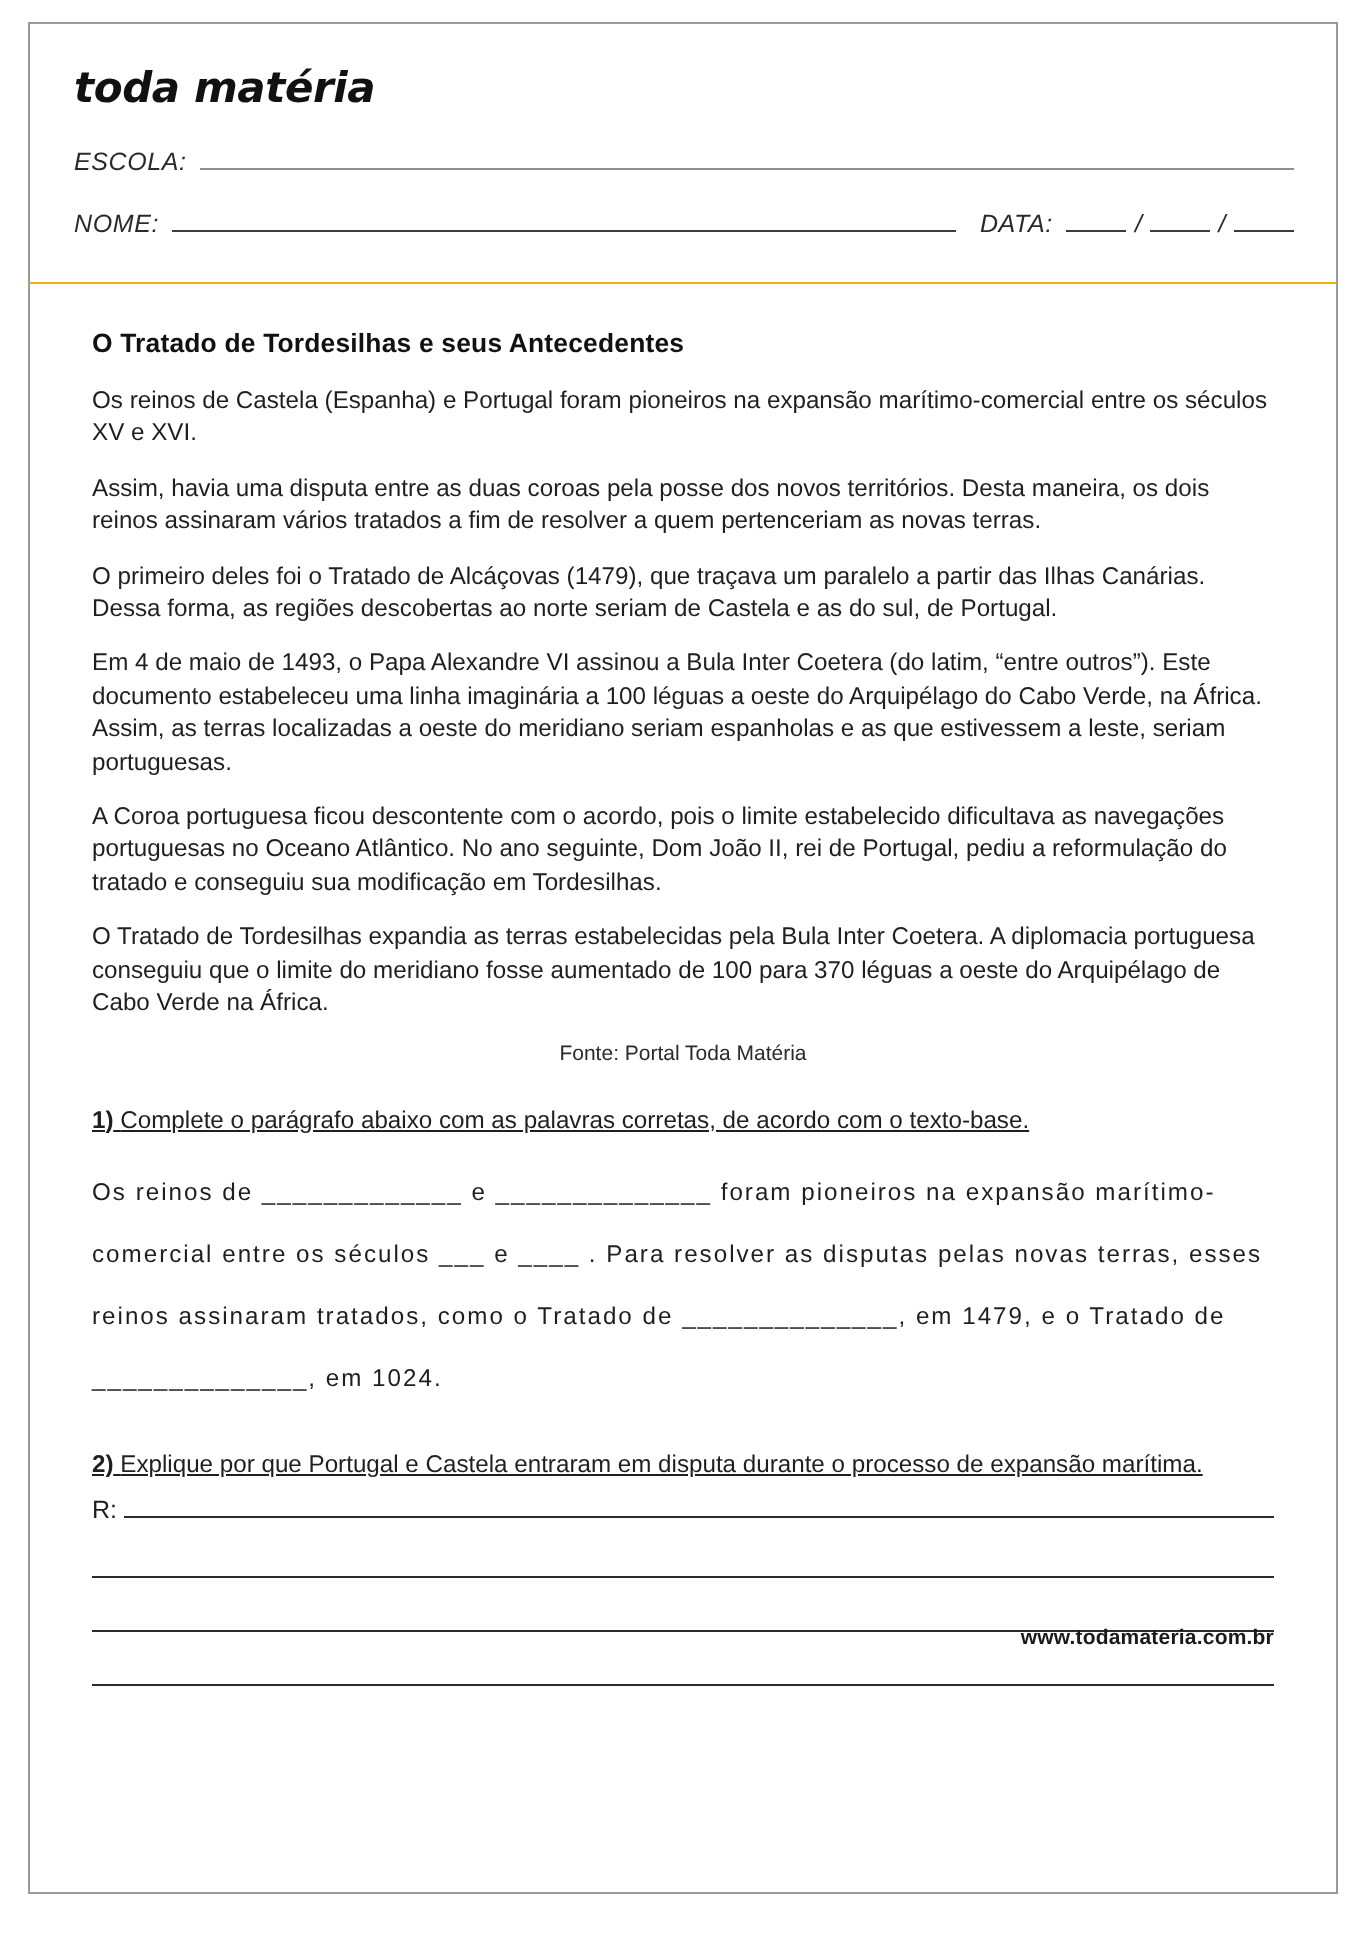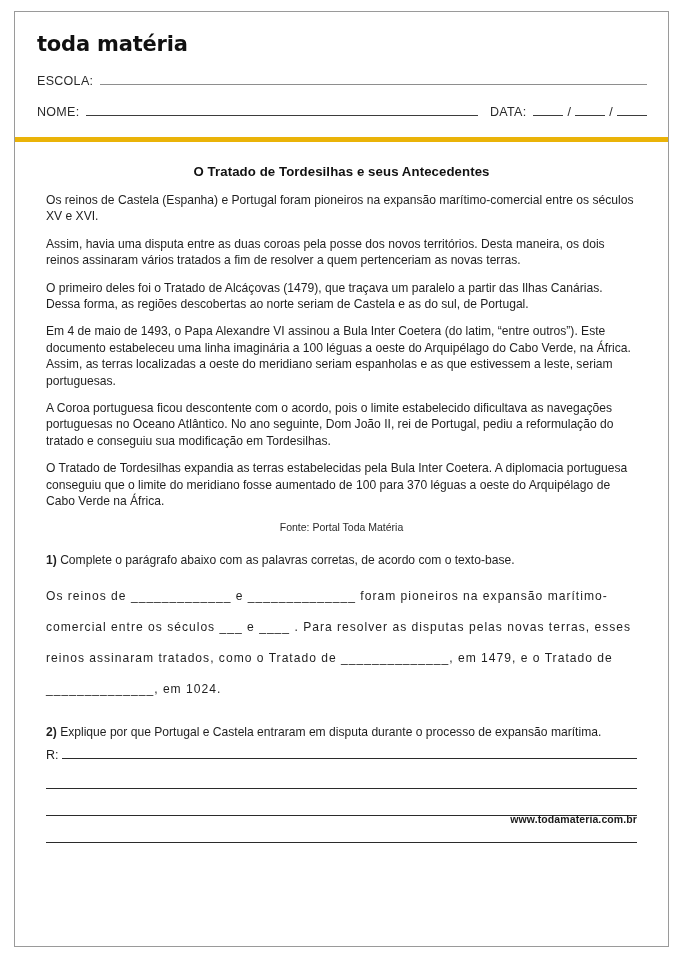--- a/index.html
+++ b/index.html
@@ -24,22 +24,23 @@
     height: 936px;
     border: 1px solid #9a9a9a;
     box-sizing: border-box;
     background: #ffffff;
   }
 
   
   .header {
     position: relative;
     height: 130px;
-    border-bottom: 5px solid #eab308;
+    border-bottom: 1px solid #eab308;
     box-sizing: border-box;
+    font-style: italic;
   }
 
   .logo {
     position: absolute;
     left: 22px;
     top: 20px;
     font-size: 21px;
     font-weight: bold;
     letter-spacing: -0.2px;
     color: #111111;
@@ -88,21 +89,21 @@
     color: #2a2a2a;
   }
 
   
   .body {
     position: relative;
     padding: 22px 31px 0 31px;
   }
 
   .doc-title {
-    text-align: center;
+    text-align: left;
     font-size: 13.2px;
     font-weight: bold;
     color: #111111;
     margin: 0 0 13px 0;
     letter-spacing: 0.1px;
   }
 
   p.para {
     margin: 0 0 11px 0;
     font-size: 12.1px;
@@ -116,20 +117,21 @@
     font-size: 10.5px;
     text-align: center;
     color: #2a2a2a;
   }
 
   .question {
     margin: 19px 0 0 0;
     font-size: 12.1px;
     line-height: 16.4px;
     color: #1f1f1f;
+    text-decoration: underline;
   }
   .qnum { font-weight: bold; }
 
   .fill-block {
     margin: 13px 0 0 0;
     font-size: 12.1px;
     line-height: 31px;
     color: #1f1f1f;
   }
   .blank { letter-spacing: 1px; }

